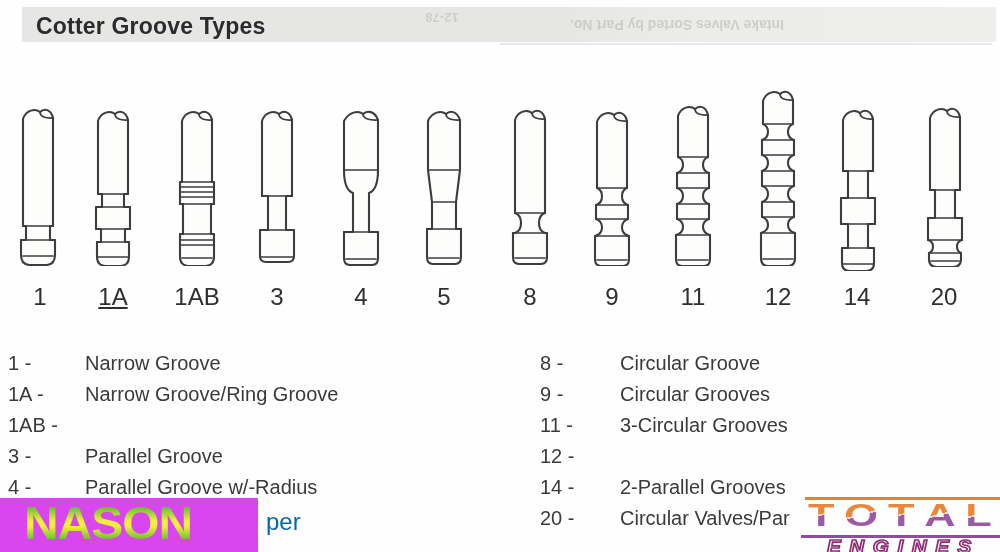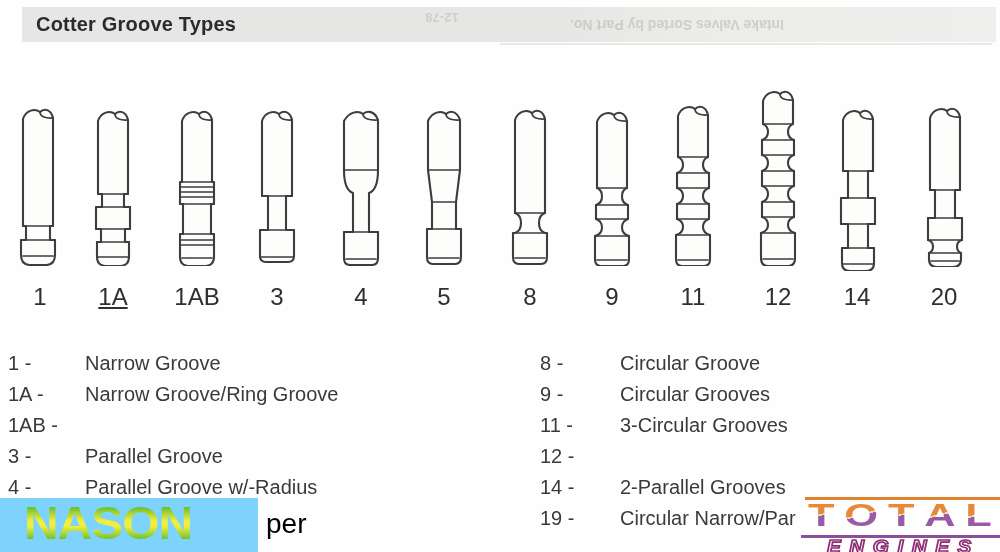--- a/index.html
+++ b/index.html
@@ -9,21 +9,21 @@
     font-family:"Liberation Sans",sans-serif;
     color:#3a3a3a;
   }
   
   .banner{
     position:absolute;left:22px;top:7px;width:974px;height:35px;
     background:linear-gradient(90deg,#e6e6e4 0 55%,#ecece9 70%,#eeeeec 100%);
   }
   .banner-title{
     position:absolute;left:14px;top:6px;
-    font-size:20px;font-weight:bold;color:#2b2b2b;letter-spacing:.2px;
+    font-size:23px;font-weight:bold;color:#2b2b2b;letter-spacing:.2px;
   }
   .bleed{
     position:absolute;transform:rotate(180deg);
     color:#b5b5b2;font-weight:bold;white-space:nowrap;
   }
   .bleed-line{left:530px;top:10px;width:250px;font-size:14px;opacity:.55;text-align:center;}
   .bleed-page{left:390px;top:3px;width:60px;font-size:13px;opacity:.5;text-align:center;}
   .banner-underline{
     position:absolute;left:500px;top:43px;width:492px;height:2px;
     background:#dededb;opacity:.7;
@@ -38,25 +38,25 @@
     position:absolute;top:283px;width:60px;text-align:center;
     font-size:24px;color:#2f2f2f;
   }
   
   .legend{position:absolute;font-size:20px;color:#3a3a3a;}
   .legend-left{left:8px;top:352px;}
   .legend-right{left:540px;top:352px;}
   .lrow{height:31px;display:flex;align-items:flex-start;white-space:nowrap;}
   .legend-left .lnum{width:77px;flex:0 0 77px;}
   .legend-right .lnum{width:80px;flex:0 0 80px;}
-  .frag{position:absolute;left:266px;top:508px;font-size:28px;color:#000000;}
+  .frag{position:absolute;left:266px;top:508px;font-size:24px;color:#0369a1;}
   
   .nason{
     position:absolute;left:0;top:498px;width:258px;height:54px;
-    background:#7dd3fc;overflow:hidden;text-align:center;
+    background:#d946ef;overflow:hidden;text-align:center;
   }
   .nason-text{
     position:absolute;left:24px;top:-2px;
     font-size:47px;font-weight:bold;letter-spacing:-1px;line-height:54px;
     background:linear-gradient(180deg,#0c8f3c 0%,#7ac532 24%,#f2ee3e 46%,#f2ee3e 56%,#7ac532 78%,#0c8f3c 100%);
     -webkit-background-clip:text;background-clip:text;color:transparent;
     transform:scaleX(1.02);transform-origin:left center;
   }
   
   .total{position:absolute;left:793px;top:494px;width:207px;height:58px;}
@@ -213,22 +213,22 @@
     <span class="ldesc">3-Circular Grooves</span>
   </div>
   <div class="lrow">
     <span class="lnum">12 -</span>
   </div>
   <div class="lrow">
     <span class="lnum">14 -</span>
     <span class="ldesc">2-Parallel Grooves</span>
   </div>
   <div class="lrow">
-    <span class="lnum">19 -</span>
-    <span class="ldesc">Circular Narrow/Par</span>
+    <span class="lnum">20 -</span>
+    <span class="ldesc">Circular Valves/Par</span>
   </div>
 </div>
 
 <div class="nason">
   <span class="nason-text">NASON</span>
 </div>
 
 <div class="total">
   <div class="total-topline"></div>
   <div class="total-word">

